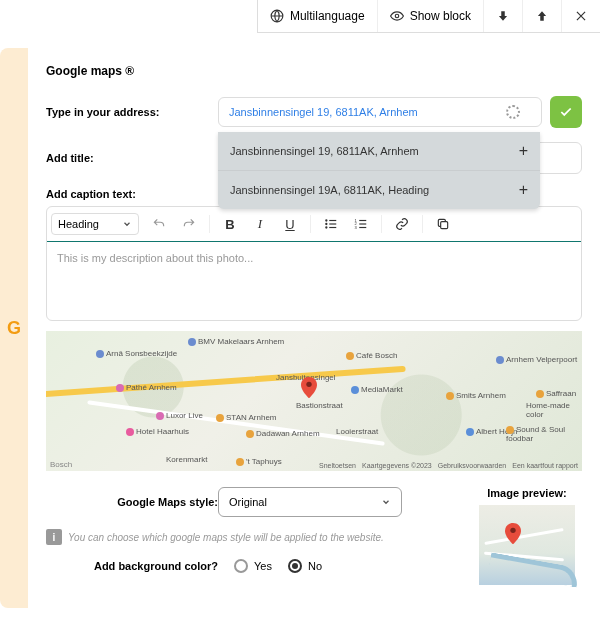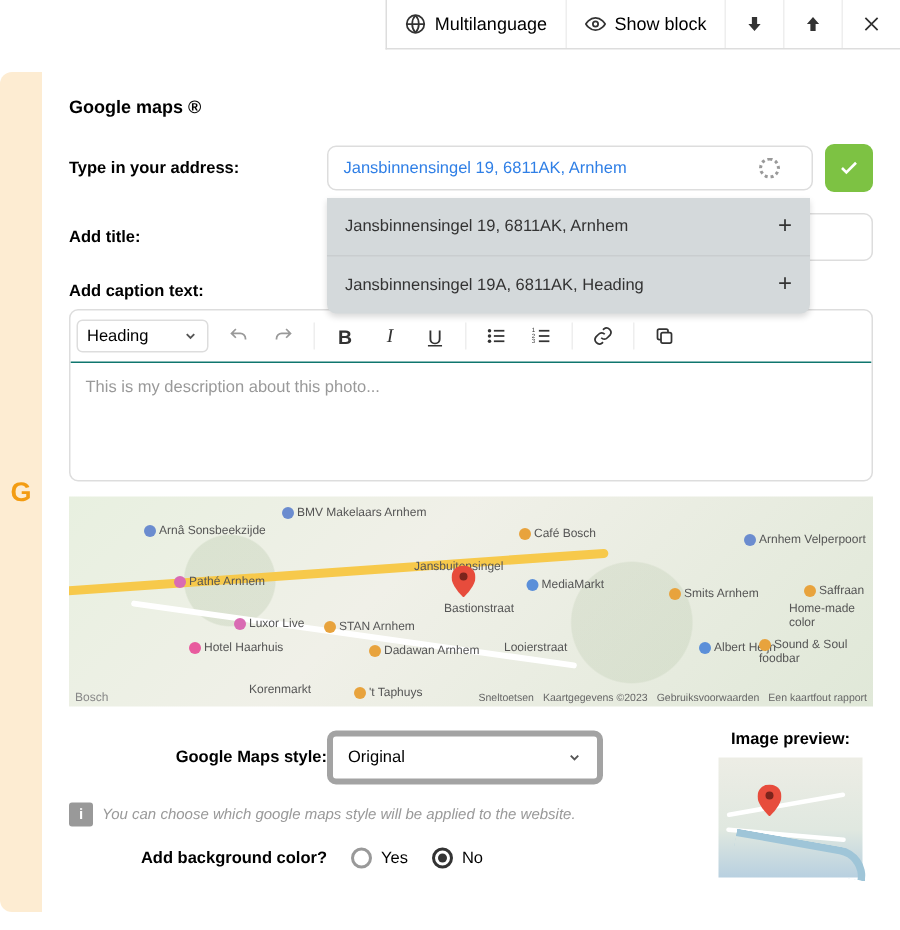--- a/index.html
+++ b/index.html
@@ -49,21 +49,21 @@
   .r2 { width: 300px; top: 90px; left: 40px; transform: rotate(8deg); background:#fff; height:4px; }
   .pin { position: absolute; left: 255px; top: 46px; }
   .poi { position: absolute; font-size: 8px; color: #555; }
   .poi .dot { display:inline-block; width:8px; height:8px; border-radius:50%; margin-right:2px; vertical-align:middle; }
   .map-attr { position:absolute; bottom:2px; right:4px; font-size:7px; color:#666; display:flex; gap:6px; }
   .map-logo { position:absolute; bottom:2px; left:4px; font-size:8px; color:#888; }
 
   .bottom { display: flex; margin-top: 16px; gap: 20px; }
   .bottom-left { flex: 1; text-align: right; }
   .style-row { display: flex; align-items: center; margin-bottom: 12px; }
-  .style-sel { border: 4px solid #a3a3a3; border-radius: 6px; padding: 8px 10px; font-size: 11px; width: 184px; display: flex; justify-content: space-between; align-items: center; cursor: pointer; }
+  .style-sel { border: 1px solid #a3a3a3; border-radius: 6px; padding: 8px 10px; font-size: 11px; width: 184px; display: flex; justify-content: space-between; align-items: center; cursor: pointer; }
   .hint { display: flex; align-items: center; gap: 6px; font-size: 10px; color: #999; font-style: italic; margin-bottom: 14px; }
   .hint-icon { width: 16px; height: 16px; background: #999; color: #fff; display: flex; align-items: center; justify-content: center; font-size: 10px; border-radius: 2px; font-style: normal; font-weight: bold; }
   .bg-row { display: flex; align-items: center; gap: 16px; }
   .radio { display: flex; align-items: center; gap: 6px; font-size: 11px; cursor: pointer; }
   .radio .r { width: 14px; height: 14px; border: 2px solid #333; border-radius: 50%; display: flex; align-items: center; justify-content: center; }
   .radio .r.on::after { content: ""; width: 6px; height: 6px; background: #333; border-radius: 50%; }
   .radio .r.off { border-color: #999; }
 
   .preview-col { width: 110px; }
   .preview-label { font-size: 11px; font-weight: bold; margin-bottom: 6px; text-align: center; }

